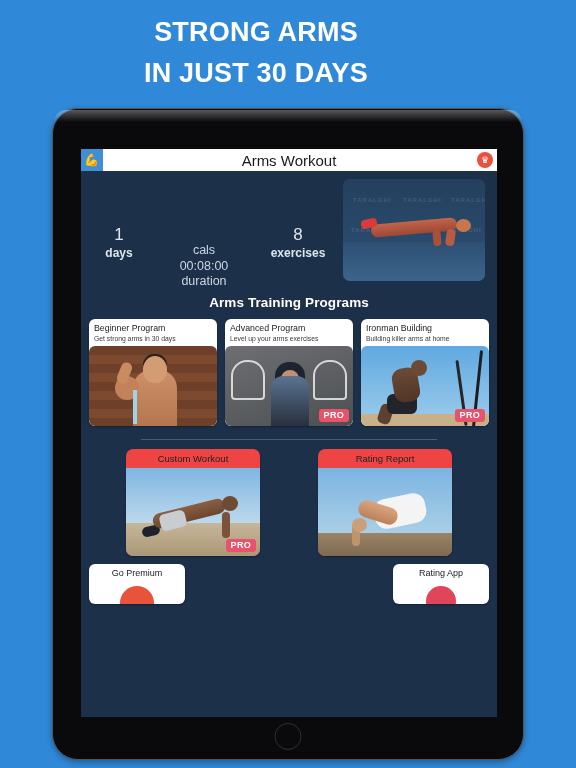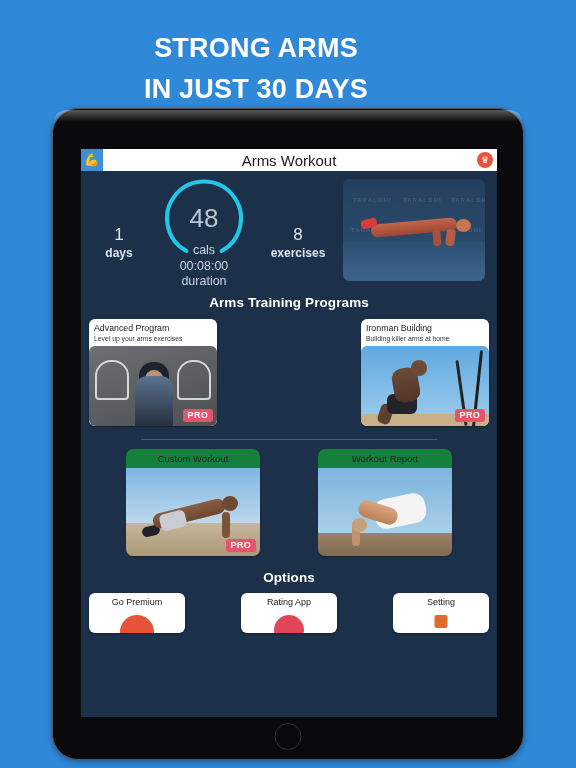--- a/index.html
+++ b/index.html
@@ -9,21 +9,20 @@
     font-family: "Liberation Sans", sans-serif;
   }
   body { background: #3089d8; position: relative; }
 
   
   .headline {
     position: absolute; top: 12px; left: 0; width: 512px;
     text-align: center; color: #ffffff;
     font-weight: bold; font-size: 27px; letter-spacing: 0.2px;
     line-height: 41px;
-    margin-top: 16px;
   }
 
   
   .tablet {
     position: absolute; left: 52px; top: 108px;
     width: 472px; height: 652px;
     background: #0a0a0c;
     border-radius: 26px;
     box-shadow: 0 2px 6px rgba(0,0,0,0.35);
     border: 1px solid #53565c;
@@ -248,21 +247,21 @@
   .img-ironman .rope2 {
     position: absolute; right: 26px; top: 14px; width: 3px; height: 66px;
     background: #262626; border-radius: 3px; transform: rotate(-8deg);
   }
 
   
   .builders {
     display: flex; justify-content: center; gap: 58px; margin-top: 9px;
   }
   .bcard {
-    width: 134px; background: #15803d; border-radius: 7px; overflow: hidden;
+    width: 134px; background: #ef4444; border-radius: 7px; overflow: hidden;
     box-shadow: 0 1px 2px rgba(0,0,0,0.3);
   }
   .bcard-title {
     text-align: center; font-size: 9.5px; color: #222; padding: 4px 0 4px 0;
   }
   .bcard-img { position: relative; height: 88px; overflow: hidden; }
 
   .img-custom { background: linear-gradient(180deg,#7fb6e2,#bcd8ec 62%,#c6b69a 62%,#ab9877); }
   .img-custom .body5 {
     position: absolute; left: 26px; top: 38px; width: 74px; height: 15px;
@@ -344,26 +343,20 @@
     </div>
 
     <div class="stats">
       <div class="stats-left">
 
         <div class="stat-side stat-days">
           <div class="val">1</div>
           <div class="lbl">days</div>
         </div>
 
-        <div class="ring-wrap">
-          <svg width="84" height="84" viewBox="0 0 84 84" aria-hidden="true">
-            <path d="M 24.5 74 A 37 37 0 1 1 59.5 74" fill="none" stroke="#1fc8e8" stroke-width="4" stroke-linecap="round"></path>
-          </svg>
-          <div class="ring-center">48</div>
-        </div>
 
         <div class="ring-sub">
           <div>cals</div>
           <div>00:08:00</div>
           <div>duration</div>
         </div>
 
         <div class="stat-side stat-ex">
           <div class="val">8</div>
           <div class="lbl">exercises</div>
@@ -385,20 +378,34 @@
           <div class="arm2"></div>
           <div class="shoe"></div>
         </div>
       </div>
     </div>
 
     <div class="section-title" style="margin-top:2px;">Arms Training Programs</div>
 
     <div class="programs">
 
+      <div class="pcard">
+        <div class="pcard-head">
+          <div class="pcard-title">Beginner Program</div>
+          <div class="pcard-sub">Get strong arms in 30 days</div>
+        </div>
+        <div class="pcard-img img-beginner">
+          <div class="torso"></div>
+            <div class="bicep"></div>
+            <div class="forearm"></div>
+          <div class="hair"></div>
+            <div class="head2"></div>
+            <div class="tape"></div>
+        </div>
+      </div>
 
       <div class="pcard">
         <div class="pcard-head">
           <div class="pcard-title">Advanced Program</div>
           <div class="pcard-sub">Level up your arms exercises</div>
         </div>
         <div class="pcard-img img-advanced">
           <div class="chalkarm l"></div>
             <div class="chalkarm r"></div>
           <div class="hood"></div>
@@ -435,42 +442,37 @@
           <div class="shoe5"></div>
             <div class="body5"></div>
             <div class="shorts5"></div>
           <div class="armd"></div>
             <div class="head5"></div>
           <div class="pro-badge">PRO</div>
         </div>
       </div>
 
       <div class="bcard">
-        <div class="bcard-title">Workout Report</div>
+        <div class="bcard-title">Rating Report</div>
         <div class="bcard-img img-report">
           <div class="wpants"></div>
             <div class="wtorso"></div>
             <div class="warm"></div>
             <div class="whead"></div>
         </div>
       </div>
     </div>
 
-    <div class="section-title" style="margin-top:14px;">Options</div>
 
     <div class="options">
       <div class="ocard">
         <div class="ocard-title">Go Premium</div>
         <div class="oicon circle"></div>
       </div>
       <div class="ocard">
         <div class="ocard-title">Rating App</div>
         <div class="oicon circle3"></div>
       </div>
-      <div class="ocard">
-        <div class="ocard-title">Setting</div>
-        <div class="oicon square"></div>
-      </div>
     </div>
 
   </div>
   <div class="home-button"></div>
 </div>
 
 </body></html>

